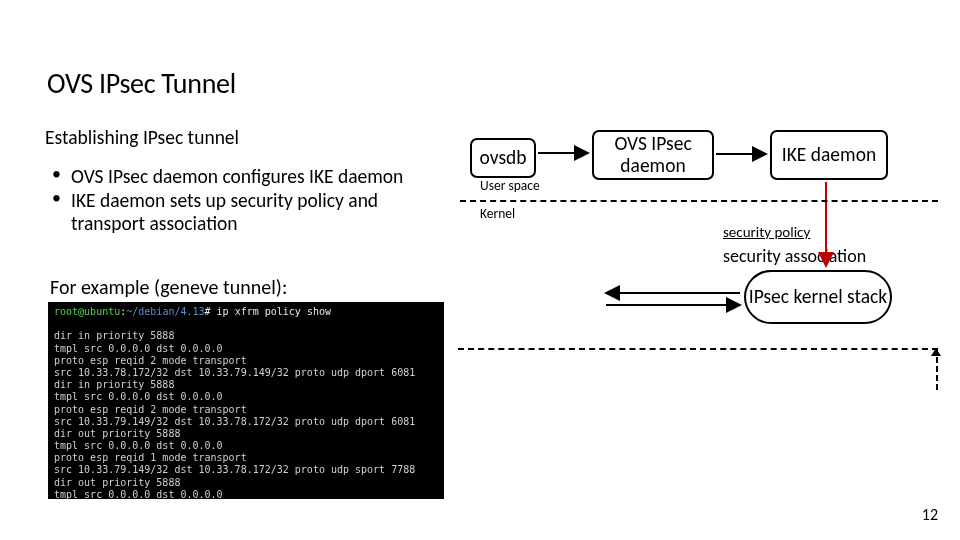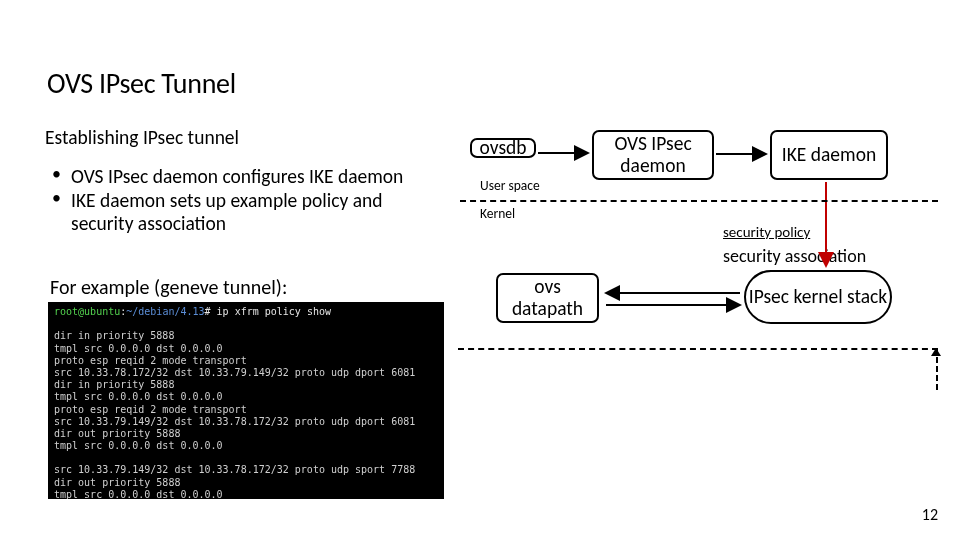--- a/index.html
+++ b/index.html
@@ -77,21 +77,21 @@
     border: 2px solid #000;
     border-radius: 7px;
     text-align: center;
     font-size: 19.5px;
     line-height: 1.12;
     display: flex;
     align-items: center;
     justify-content: center;
     background: #fff;
   }
-  .b-ovsdb   { left: 10px; top: 8px;  width: 66px;  height: 20px; }
+  .b-ovsdb   { left: 10px; top: 8px;  width: 66px;  height: 40px; }
   .b-ipsec   { left: 132px; top: 0px; width: 122px; height: 50px; }
   .b-ike     { left: 310px; top: 0px; width: 118px; height: 50px; }
   .b-datapath{ left: 36px; top: 143px; width: 103px; height: 50px; }
   .b-kstack  { left: 284px; top: 140px; width: 148px; height: 54px; border-radius: 27px; }
 
   .lbl-user  { position:absolute; left: 20px; top: 47px; font-size: 13.5px; }
   .lbl-kernel{ position:absolute; left: 20px; top: 75px; font-size: 13.5px; }
 
   .sec-policy { position:absolute; left: 263px; top: 93px; font-size: 15px; text-decoration: underline; }
   .sec-assoc  { position:absolute; left: 263px; top: 115px; font-size: 18px; }
@@ -123,51 +123,50 @@
 </style>
 </head>
 <body>
 
 <div class="slide-title">OVS IPsec Tunnel</div>
 
 <div class="left-col">
   <div class="est">Establishing IPsec tunnel</div>
   <ul>
     <li>OVS IPsec daemon configures IKE daemon</li>
-    <li>IKE daemon sets up example policy and security association</li>
+    <li>IKE daemon sets up security policy and transport association</li>
   </ul>
 </div>
 
 <div class="example-heading">For example (geneve tunnel):</div>
 
 <div class="terminal">
   <span class="green">root@ubuntu</span><span class="white">:</span><span class="blue">~/debian/4.13</span><span class="white"># </span><span class="white">ip xfrm policy show</span><br>
   <br>
   <span>        dir in priority 5888</span><br>
   <span>        tmpl src 0.0.0.0 dst 0.0.0.0</span><br>
   <span>                proto esp reqid 2 mode transport</span><br>
   <span>src 10.33.78.172/32 dst 10.33.79.149/32 proto udp dport 6081</span><br>
   <span>        dir in priority 5888</span><br>
   <span>        tmpl src 0.0.0.0 dst 0.0.0.0</span><br>
   <span>                proto esp reqid 2 mode transport</span><br>
   <span>src 10.33.79.149/32 dst 10.33.78.172/32 proto udp dport 6081</span><br>
   <span>        dir out priority 5888</span><br>
   <span>        tmpl src 0.0.0.0 dst 0.0.0.0</span><br>
-  <br>
+  <span>                proto esp reqid 1 mode transport</span><br>
   <span>src 10.33.79.149/32 dst 10.33.78.172/32 proto udp sport 7788</span><br>
   <span>        dir out priority 5888</span><br>
   <span>        tmpl src 0.0.0.0 dst 0.0.0.0</span><br>
   
 </div>
 
 <div class="diagram">
   <div class="boxed b-ovsdb">ovsdb</div>
   <div class="boxed b-ipsec">OVS IPsec daemon</div>
   <div class="boxed b-ike">IKE daemon</div>
-  <div class="boxed b-datapath">ovs datapath</div>
   <div class="boxed b-kstack">IPsec kernel stack</div>
 
   <div class="lbl-user">User space</div>
   <div class="lbl-kernel">Kernel</div>
 
   <div class="sec-policy">security policy</div>
   <div class="sec-assoc">security association</div>
 
   <svg class="arr" style="left:76px; top:15px; width:58px; height:16px;">
     <defs>

